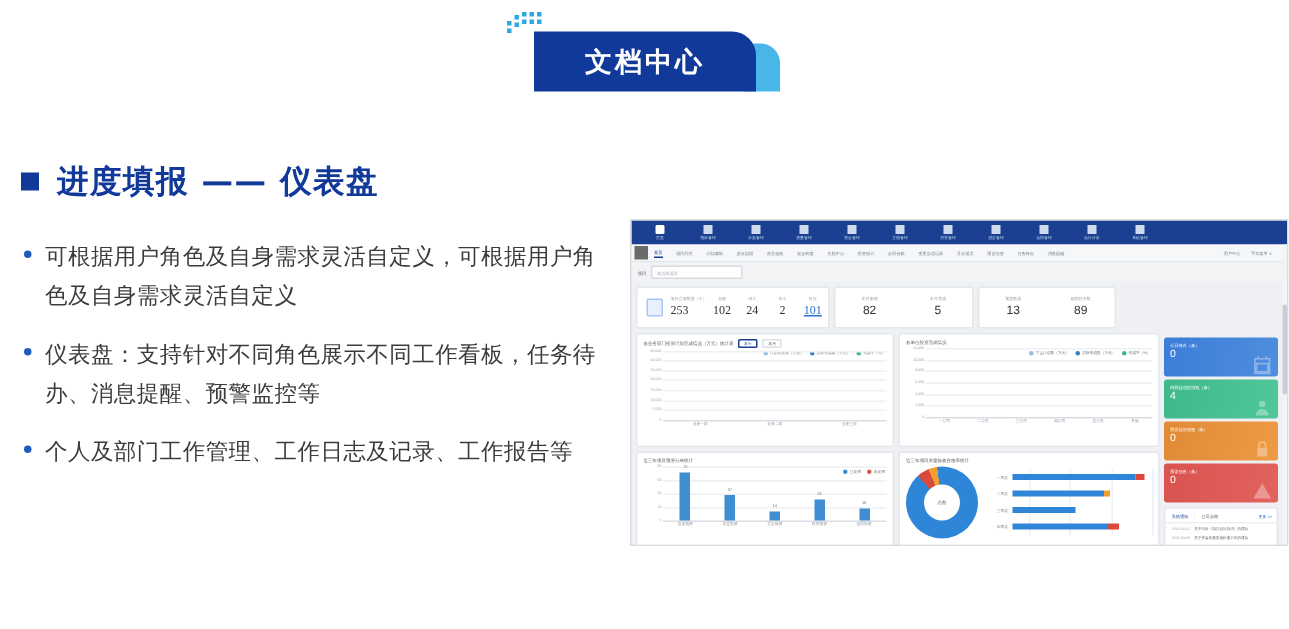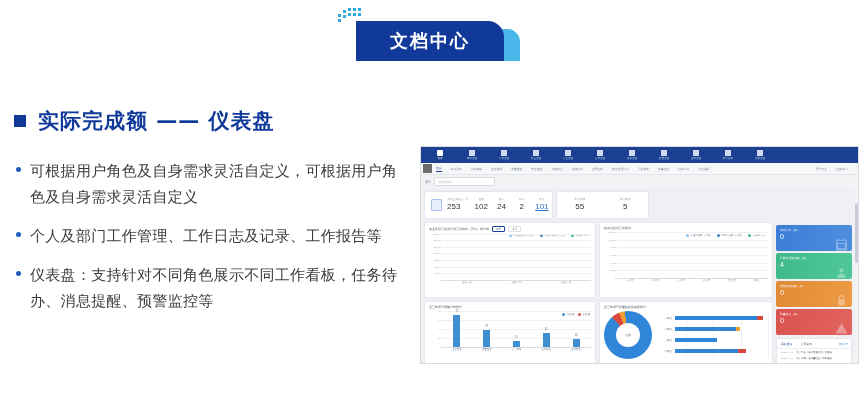--- a/index.html
+++ b/index.html
@@ -79,21 +79,21 @@
   .filter { height: 13px; background: #f2f3f5; display: flex; align-items: center; padding-left: 4px; }
   .filter-lbl { font-size: 3px; color: #6d727a; margin-right: 3px; }
   .filter-input { width: 56px; height: 7px; background: #fff; border: 1px solid #d7dbe0;
                   border-radius: 1px; display: flex; align-items: center; padding-left: 3px; }
   .filter-ph { font-size: 2.8px; color: #a8adb5; }
 
   
   .kpi-row { display: flex; gap: 3px; padding: 3px 3px 0 3px; }
   .kpi-card { background: #fff; border: 1px solid #e4e7eb; border-radius: 2px;
               display: flex; align-items: center; height: 26px; }
-  .kpi-card.c1 { width: 127px; }
+  .kpi-card.c1 { width: 127px; font-family: Liberation Serif, serif; }
   .kpi-card.c2 { width: 91px; }
   .kpi-card.c3 { width: 90px; }
   .kpi-doc { width: 9px; height: 10px; background: #e8f0fe; border: 1px solid #a9c6f2;
              border-radius: 1px; margin: 0 5px 0 6px; }
   .kpi-cell { flex: 1; display: flex; flex-direction: column; align-items: center;
               justify-content: center; }
   .kpi-cell.lead { align-items: flex-start; flex: 0 0 auto; }
   .kpi-lbl { font-size: 2.7px; color: #9aa0a8; line-height: 4px; white-space: nowrap; }
   .kpi-val { font-size: 8px; color: #2f3136; line-height: 10px; font-weight: normal; }
   .kpi-val.link { color: #2f6fd0; text-decoration: underline; }
@@ -199,35 +199,35 @@
 
   <div class="banner-wrap">
     <div class="banner-tab"></div>
     <div class="banner">
       <span class="banner-text">文档中心</span>
     </div>
   </div>
 
   <div class="heading">
     <span class="heading-bullet"></span>
-    <span class="heading-text">实际完成额 —— 仪表盘</span>
+    <span class="heading-text">进度填报 —— 仪表盘</span>
   </div>
 
   <div class="bullets">
     <div class="bullet">
       <span class="bullet-dot"></span>
       <span class="bullet-text">可根据用户角色及自身需求灵活自定义，可根据用户角色及自身需求灵活自定义</span>
     </div>
     <div class="bullet">
       <span class="bullet-dot"></span>
-      <span class="bullet-text">个人及部门工作管理、工作日志及记录、工作报告等</span>
+      <span class="bullet-text">仪表盘：支持针对不同角色展示不同工作看板，任务待办、消息提醒、预警监控等</span>
     </div>
     <div class="bullet">
       <span class="bullet-dot"></span>
-      <span class="bullet-text">仪表盘：支持针对不同角色展示不同工作看板，任务待办、消息提醒、预警监控等</span>
+      <span class="bullet-text">个人及部门工作管理、工作日志及记录、工作报告等</span>
     </div>
   </div>
 
   <div class="dash">
 
     <div class="nav">
       <div class="nav-item">
         <span class="nav-ico home"></span>
         <span class="nav-lbl">首页</span>
       </div>
@@ -323,28 +323,38 @@
         </div>
         <div class="kpi-cell">
           <span class="kpi-lbl">待办</span>
           <span class="kpi-val link">101</span>
         </div>
       </div>
 
       <div class="kpi-card c2">
         <div class="kpi-cell">
           <span class="kpi-lbl">本月新增</span>
-          <span class="kpi-val">55</span>
+          <span class="kpi-val">82</span>
         </div>
         <div class="kpi-cell">
           <span class="kpi-lbl">本月完成</span>
           <span class="kpi-val">5</span>
         </div>
       </div>
 
+      <div class="kpi-card c3">
+        <div class="kpi-cell">
+          <span class="kpi-lbl">预警数量</span>
+          <span class="kpi-val">13</span>
+        </div>
+        <div class="kpi-cell">
+          <span class="kpi-lbl">超期任务数</span>
+          <span class="kpi-val">89</span>
+        </div>
+      </div>
     </div>
 
     <div class="panels">
       <div class="panel-col">
 
         <div style="display:flex; gap:3px;">
 
           <div class="panel" style="width:170px; height:74px;">
             <div class="panel-head">
               <span class="panel-title" style="padding:0;">各业务部门投资计划完成情况（万元）统计表</span>

